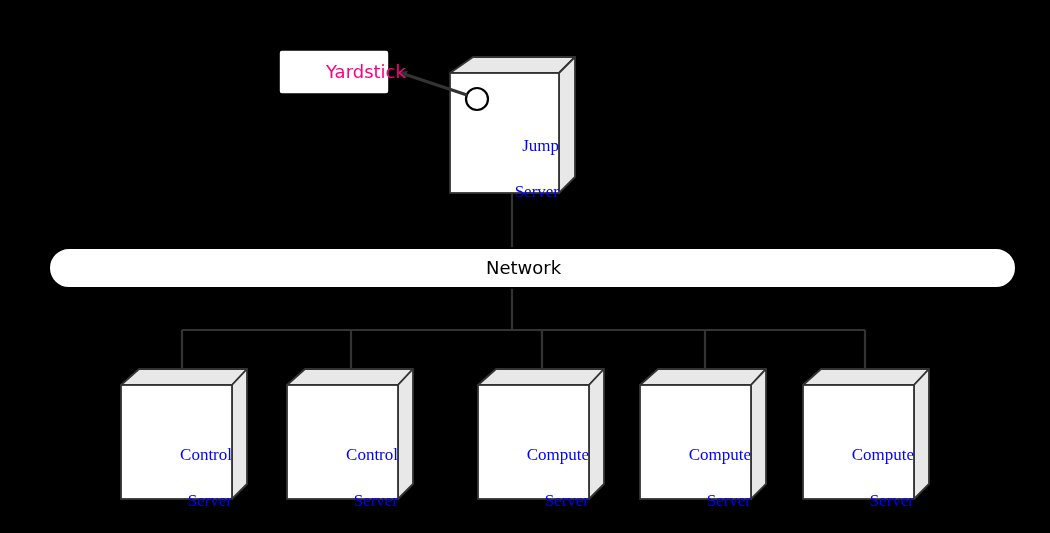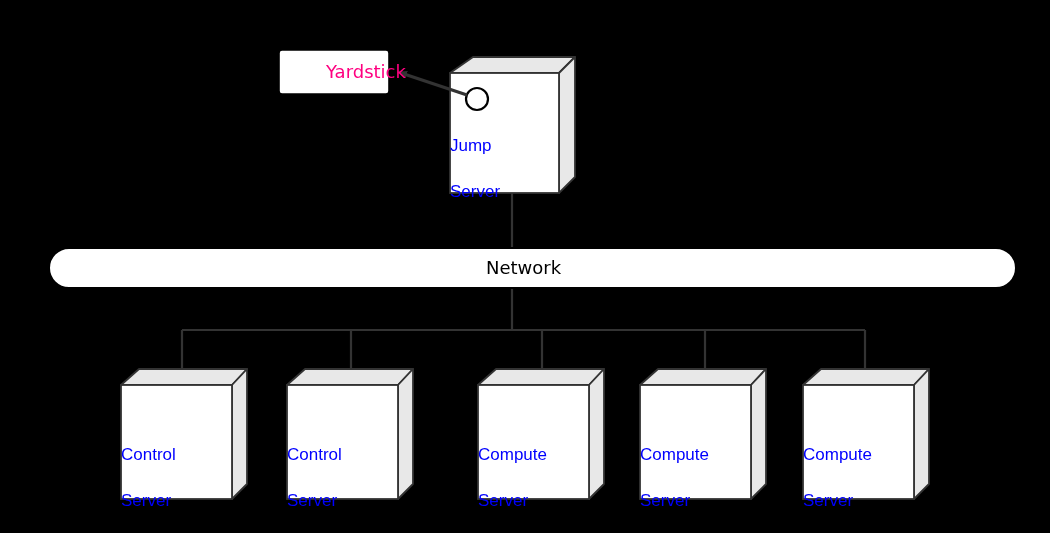--- a/index.html
+++ b/index.html
@@ -20,24 +20,24 @@
     left: 0;
     top: 0;
     width: 1050px;
     height: 533px;
   }
   .box-label {
     position: absolute;
     color: #0000ff;
     font-size: 17px;
     line-height: 23px;
-    text-align: left;
+    text-align: right;
     white-space: pre-line;
     pointer-events: none;
-    font-family: Liberation Sans, sans-serif;
+    font-family: Liberation Serif, serif;
   }
   .yardstick-label {
     position: absolute;
     color: #ff0080;
     font-size: 18px;
     line-height: 22px;
     text-align: center;
     font-family: "DejaVu Sans", "Liberation Sans", sans-serif;
   }
   .network-label {

